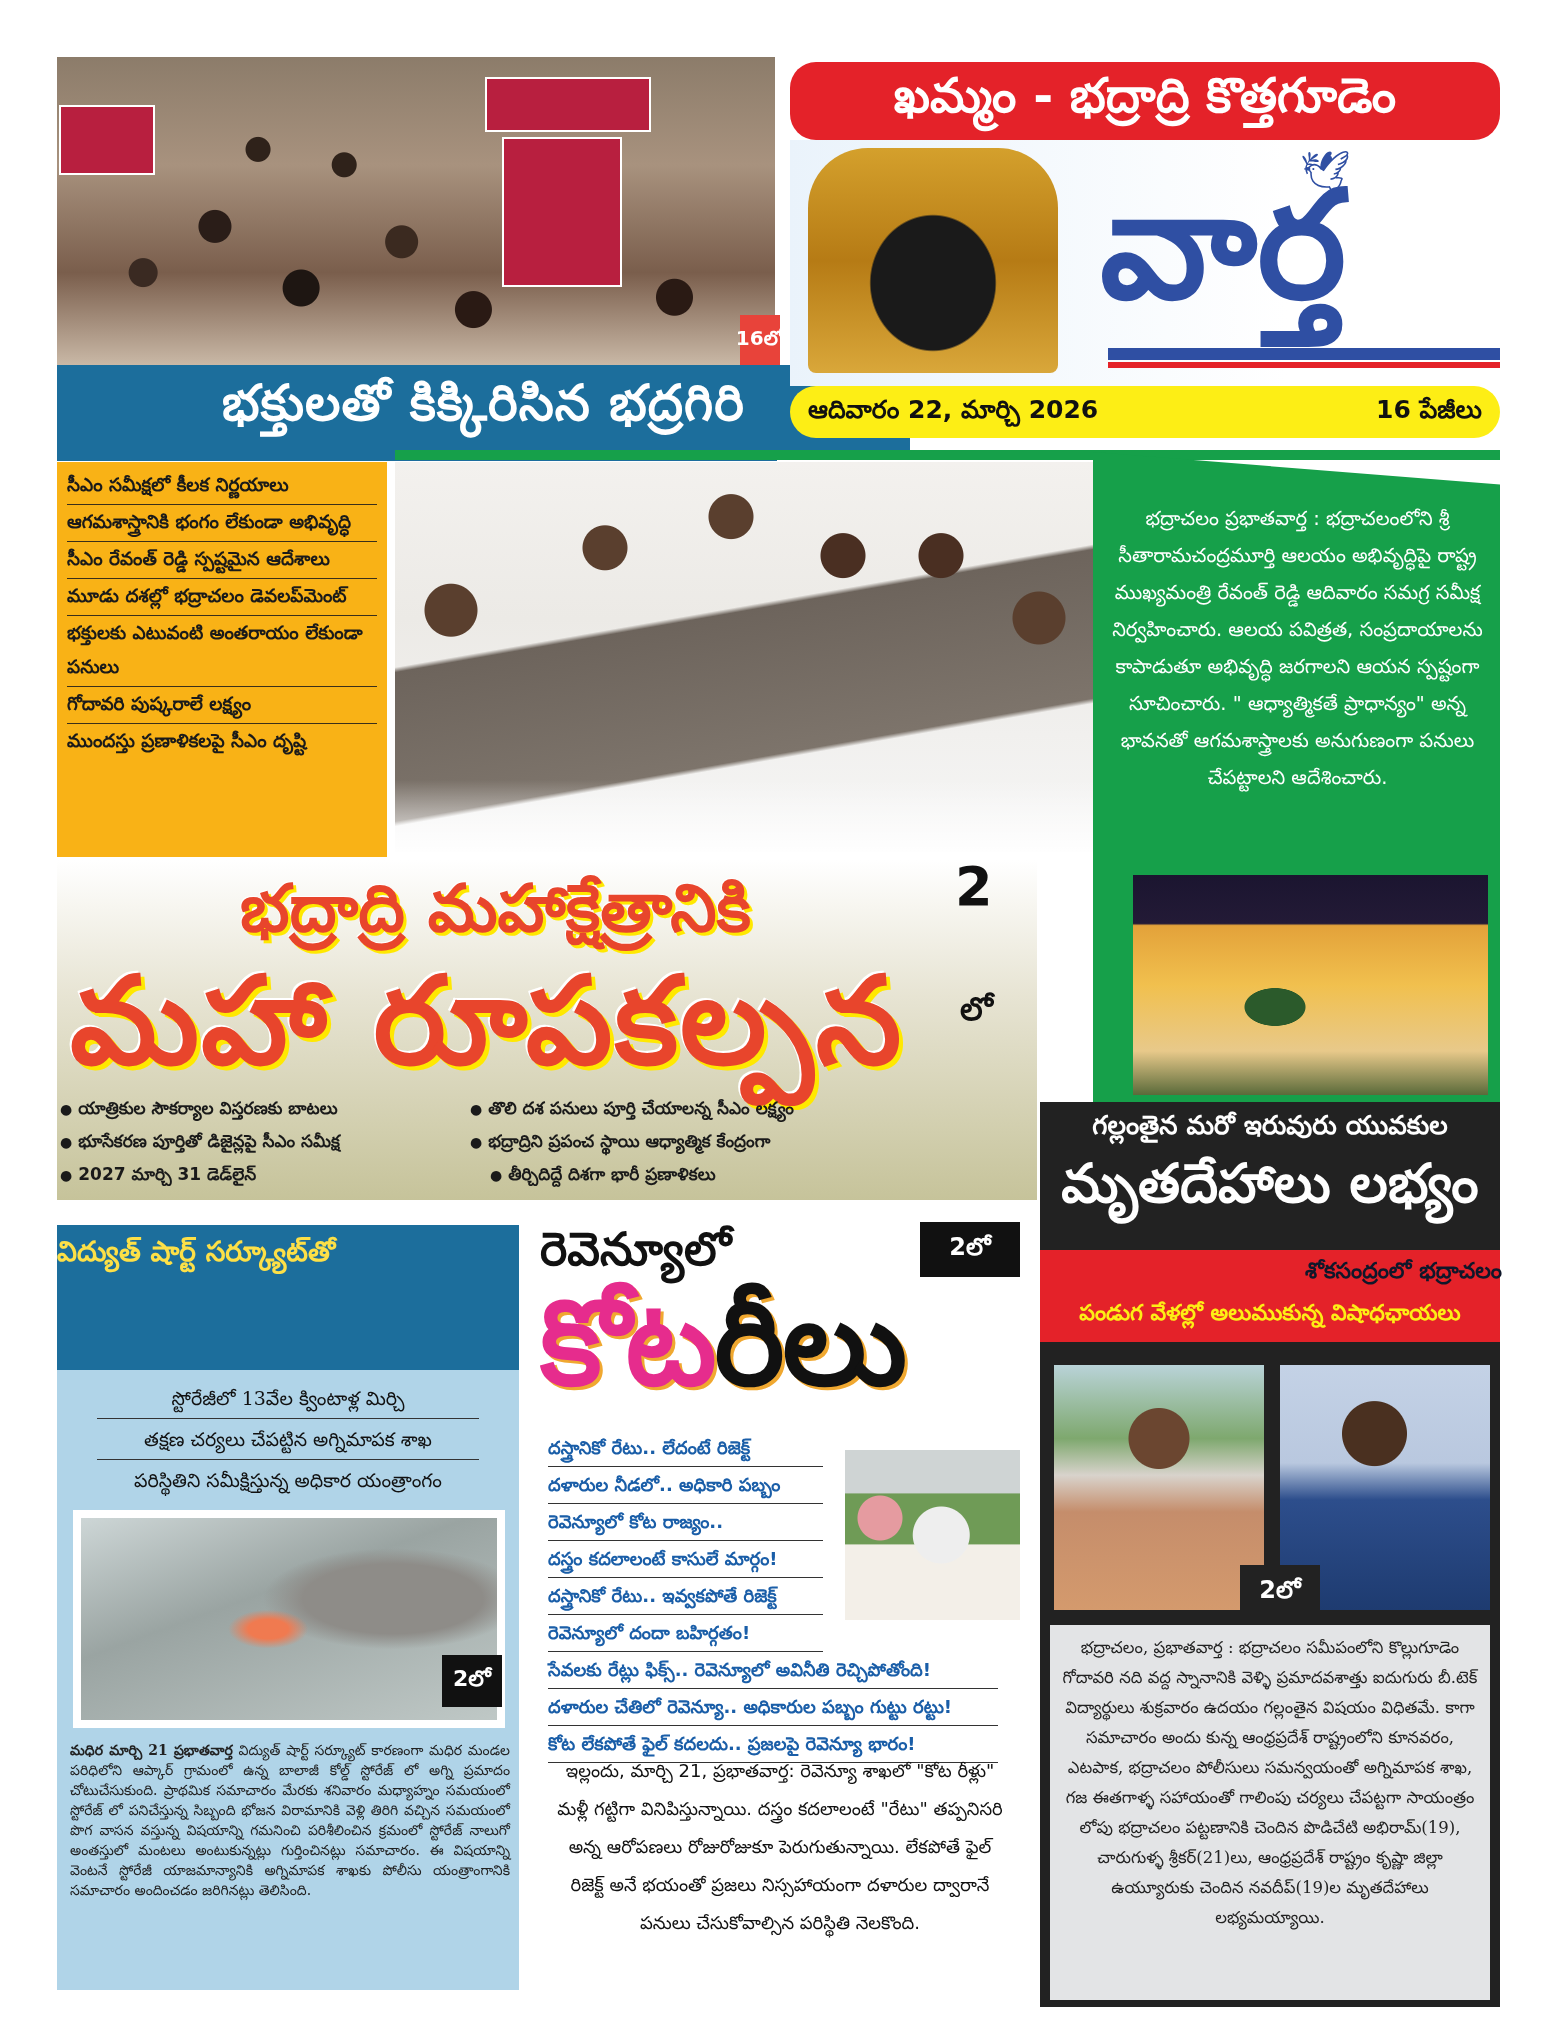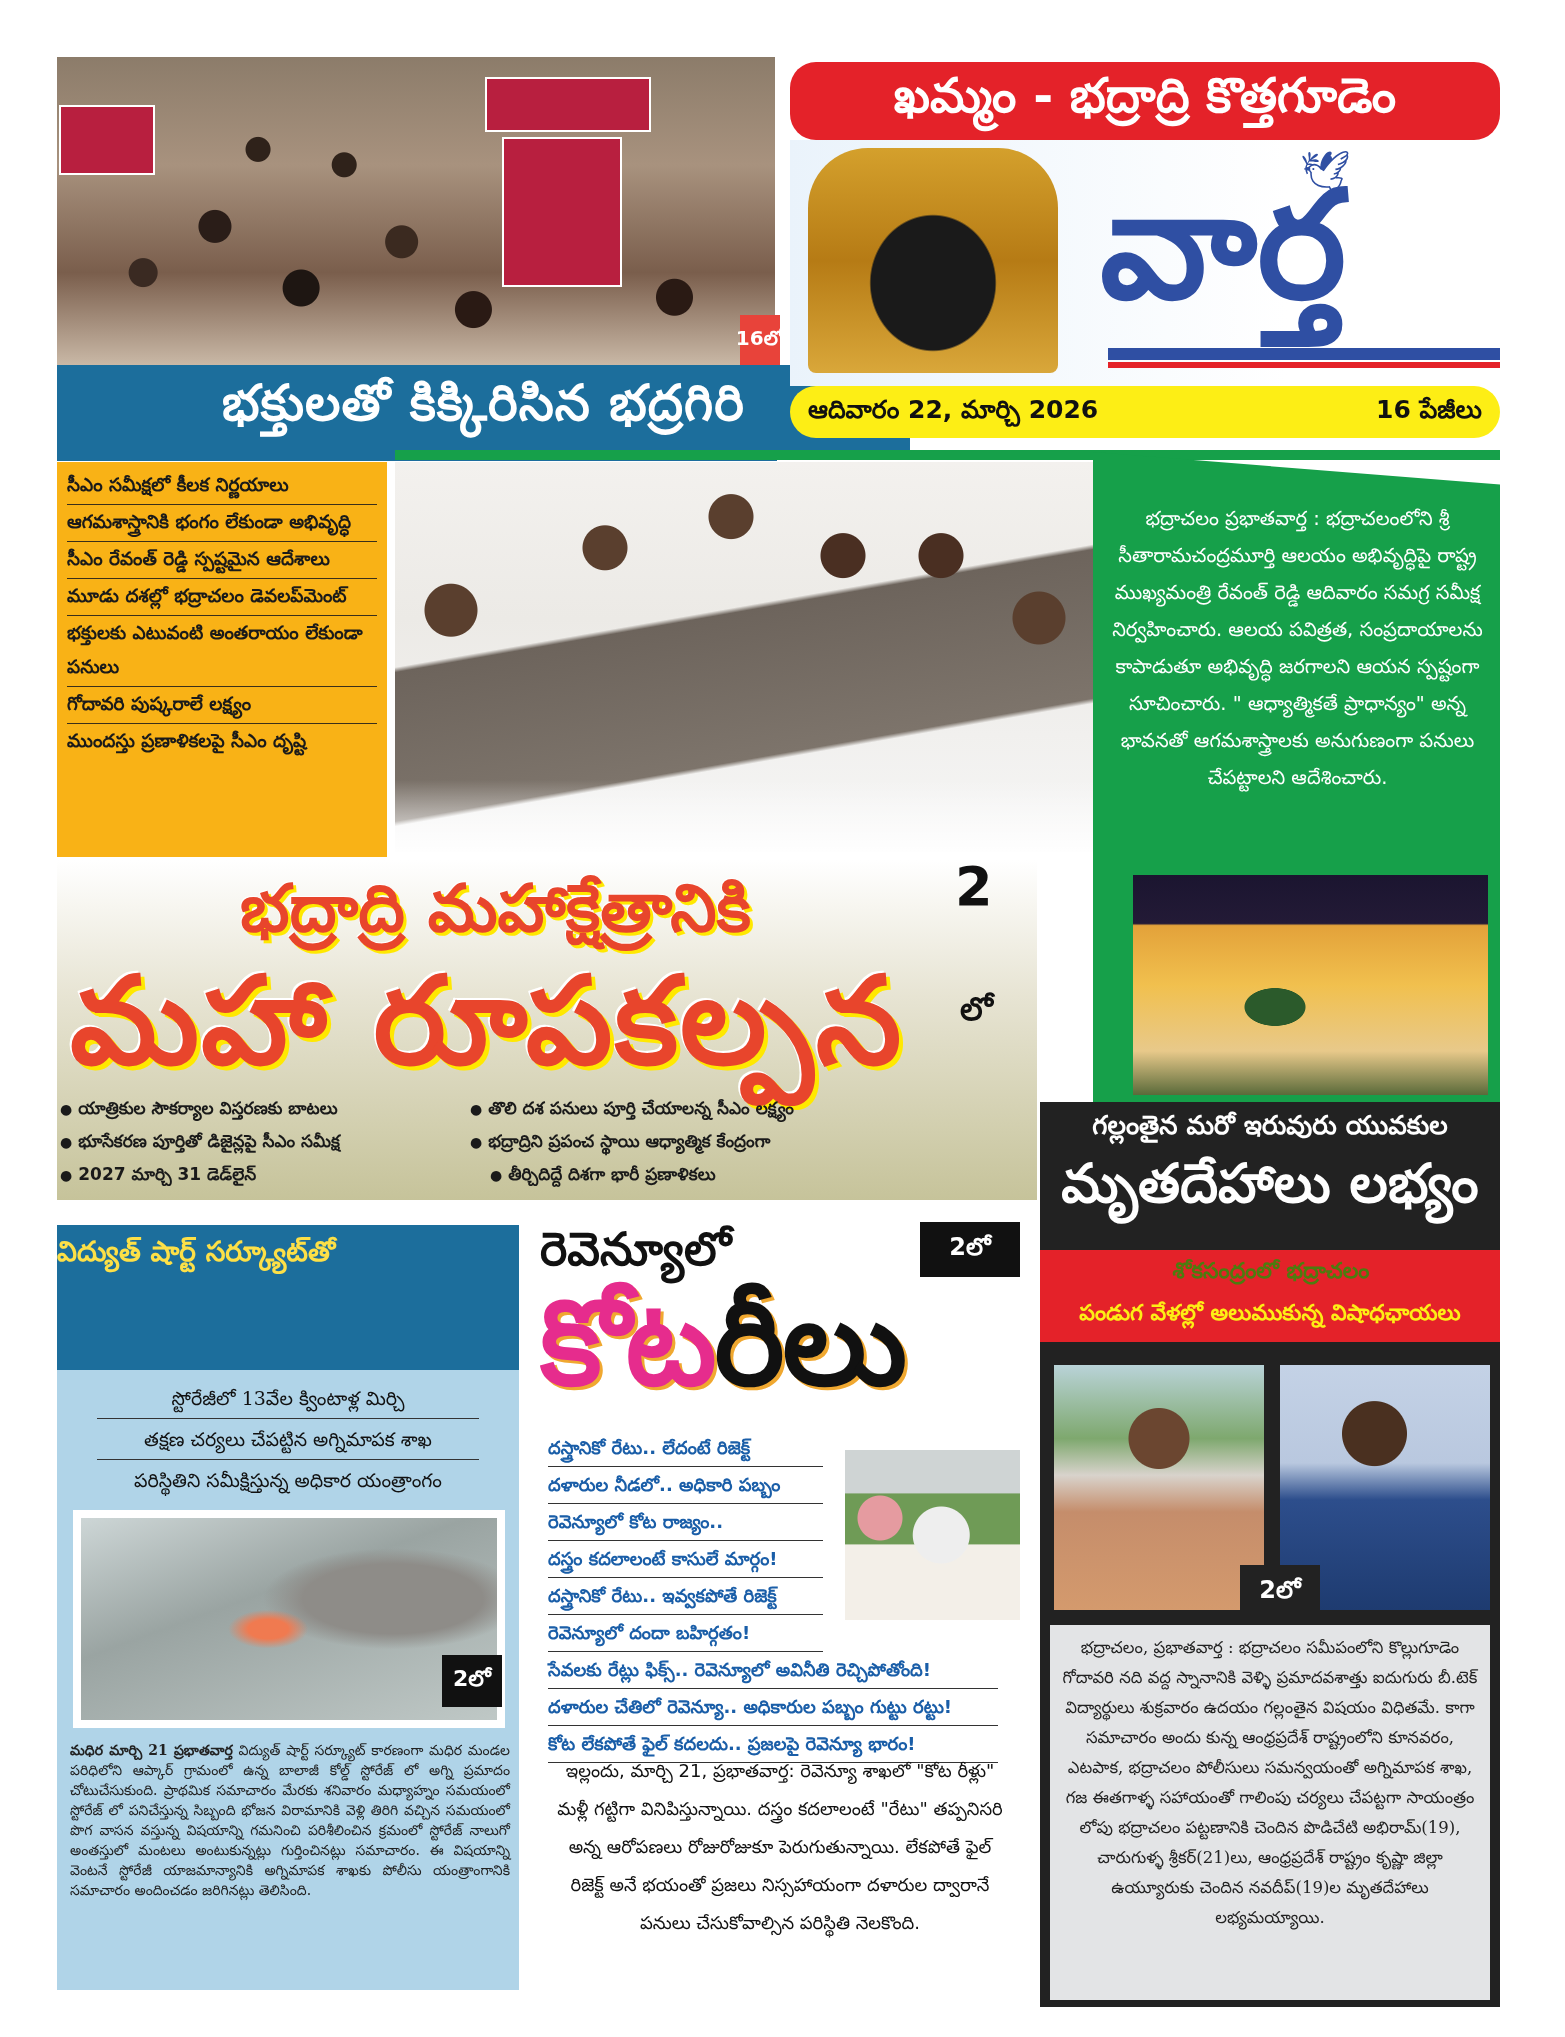--- a/index.html
+++ b/index.html
@@ -75,21 +75,21 @@
   .mbullet { font-size: 17px; font-weight: bold; color: #1a1a1a; line-height: 32px; white-space: nowrap; }
   .mbullet::before { content: "\25CF"; margin-right: 6px; font-size: 14px; }
   #mb-left { left: 60px; top: 1092px; }
   #mb-right { left: 470px; top: 1092px; }
 
   
   #death-box { left: 1040px; top: 1102px; width: 460px; height: 905px; background: #222; }
   #death-head1 { left: 1040px; top: 1110px; width: 460px; text-align: center; color: #fff; font-size: 26px; font-weight: bold; }
   #death-head2 { left: 1040px; top: 1152px; width: 460px; text-align: center; color: #fff; font-size: 54px; font-weight: bold; }
   #death-red { left: 1040px; top: 1250px; width: 460px; height: 92px; background: #e42229; }
-  #death-sub1 { left: 1040px; top: 1258px; width: 462px; text-align: center; color: #4d7c0f; font-size: 22px; font-weight: bold; }
+  #death-sub1 { left: 1040px; top: 1258px; width: 462px; text-align: right; color: #0f172a; font-size: 22px; font-weight: bold; }
   #death-sub2 { left: 1040px; top: 1300px; width: 460px; text-align: center; color: #fdee15; font-size: 22px; font-weight: bold; }
   #victim1 { left: 1054px; top: 1365px; width: 210px; height: 245px; background: radial-gradient(circle at 50% 30%, #6b4630 0 30px, transparent 31px), linear-gradient(180deg, #b9d3d8 0%, #7ea86e 30%, #d8d3cc 45%, #c58d6b 60%, #d49a6d 100%); }
   #victim2 { left: 1280px; top: 1365px; width: 210px; height: 245px; background: radial-gradient(circle at 45% 28%, #4a3020 0 32px, transparent 33px), linear-gradient(180deg, #c4d2e6 0%, #b9c8df 40%, #2d4e8c 55%, #1e3b70 100%); }
   #tag-2-death { left: 1240px; top: 1565px; width: 80px; height: 55px; background: #222; color: #fff; font-size: 24px; font-weight: bold; display: flex; align-items: center; justify-content: center; }
   #death-body { left: 1050px; top: 1625px; width: 440px; height: 375px; background: #e3e4e6; padding: 8px 10px; font-size: 16.5px; line-height: 30px; text-align: center; color: #222; font-family: "DejaVu Serif", serif; }
 
   
   #fire-head { left: 57px; top: 1225px; width: 462px; height: 171px; background: #1c6e9c; color: #fde047; text-align: left; }
   #fire-head .k1 { font-size: 28px; font-weight: bold; margin-top: 10px; }
   #fire-head .k2 { font-size: 46px; font-weight: bold; margin-top: 8px; }

